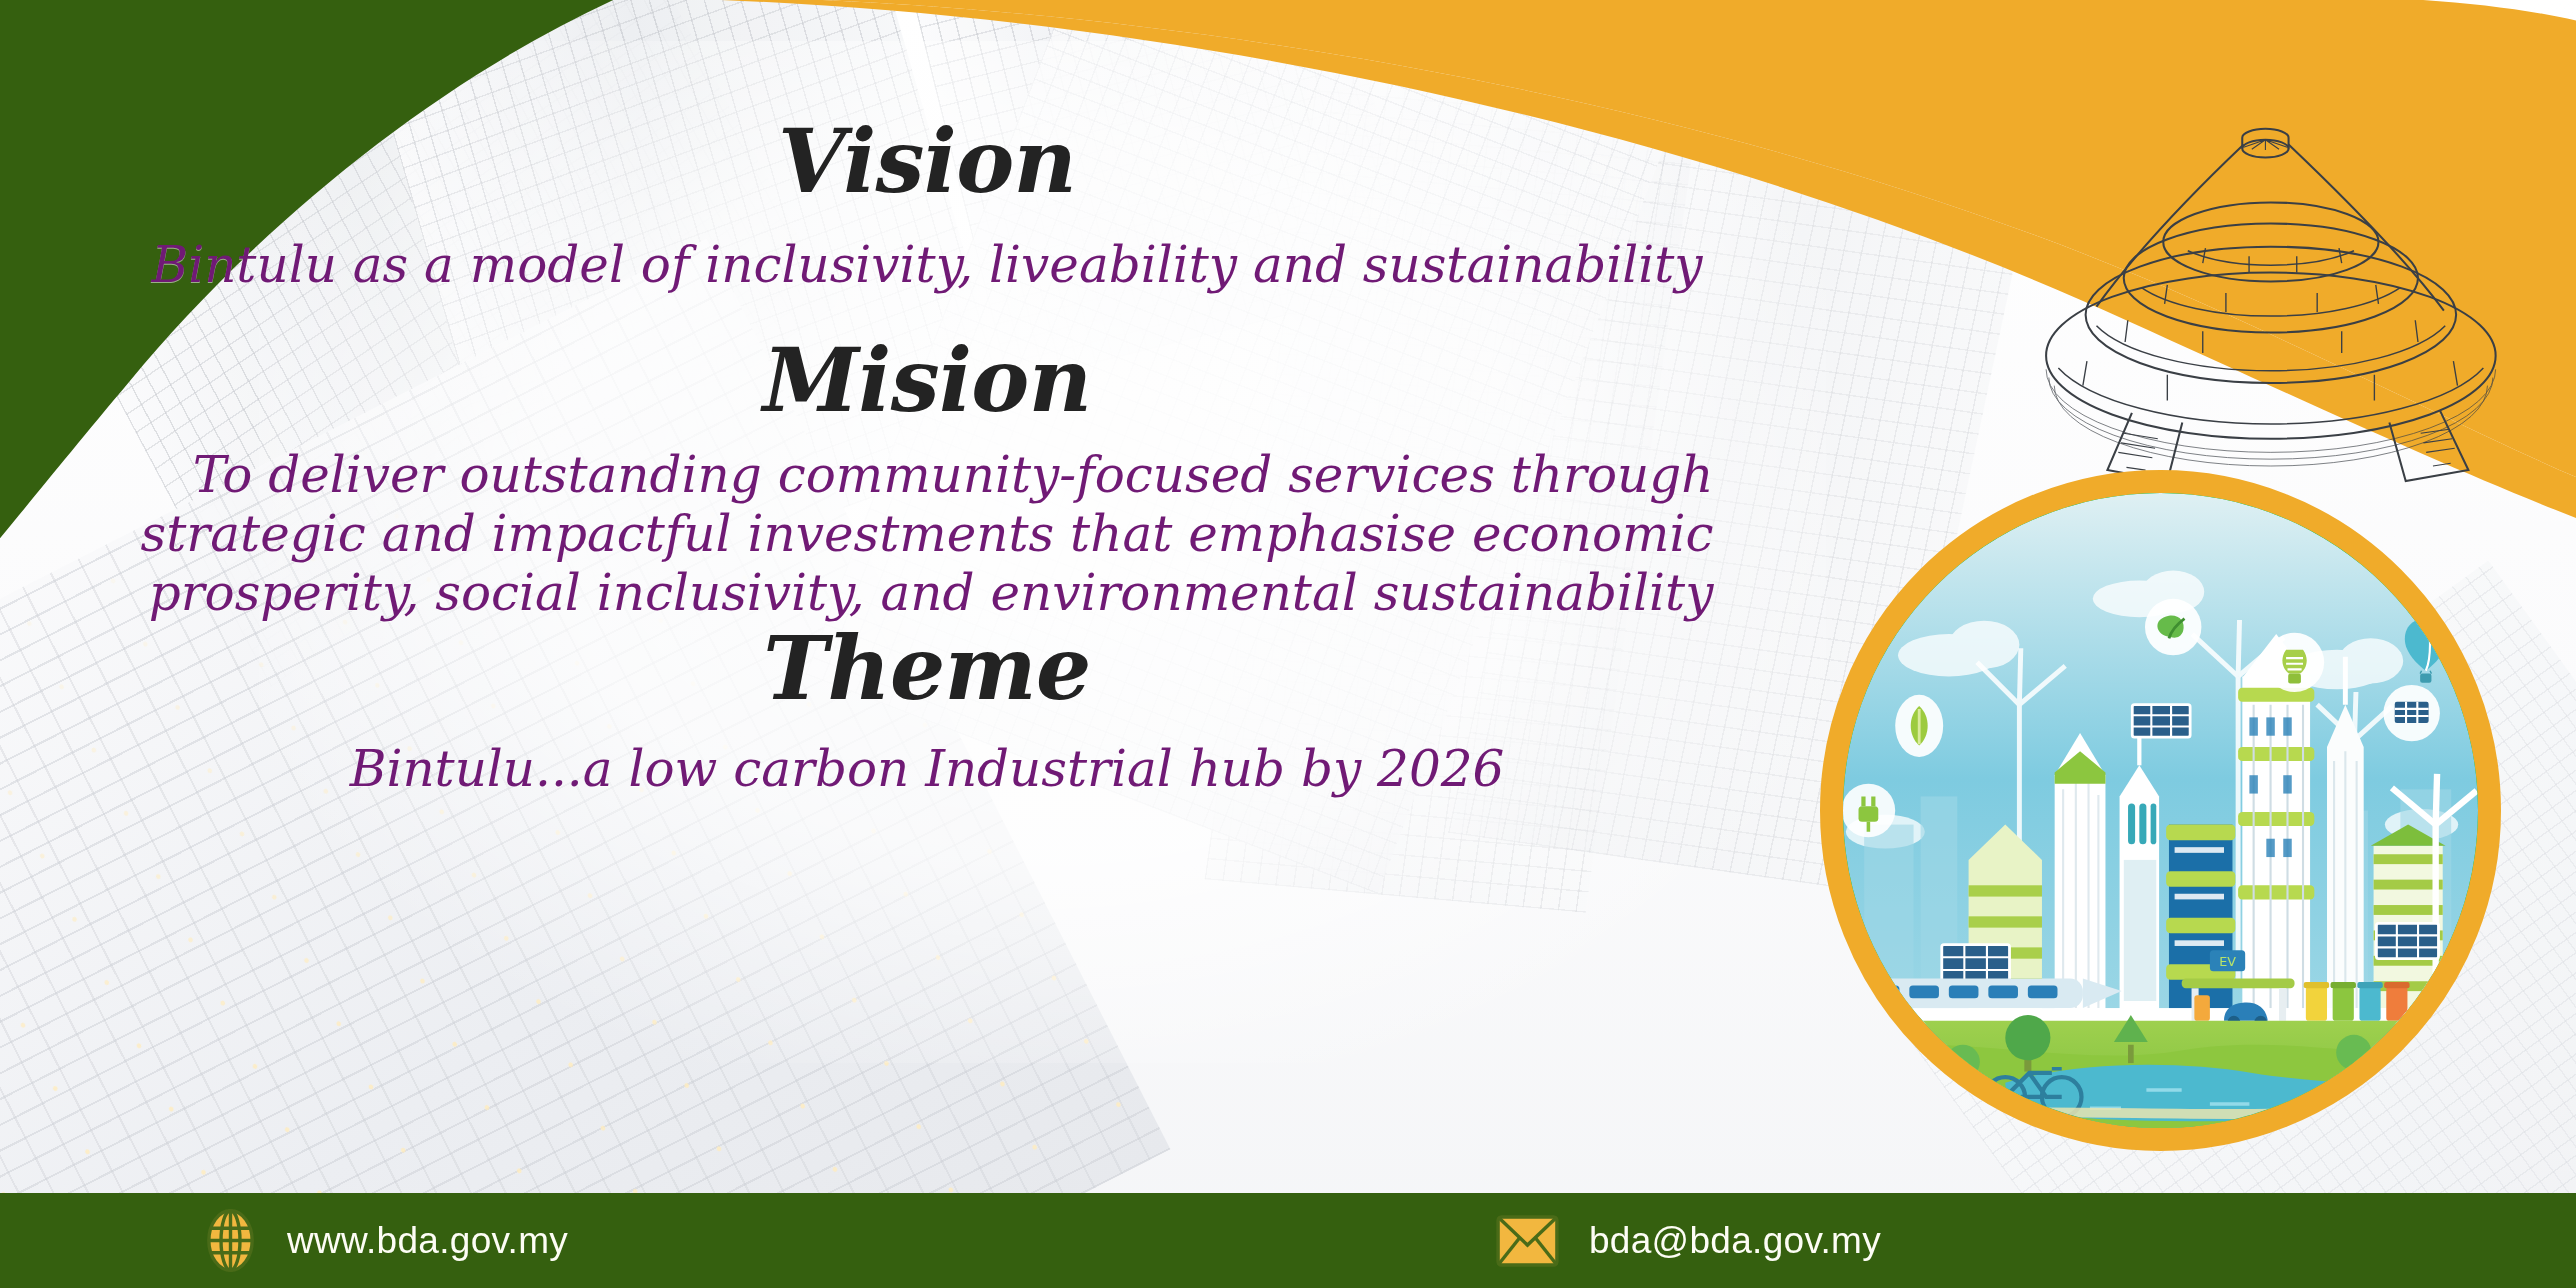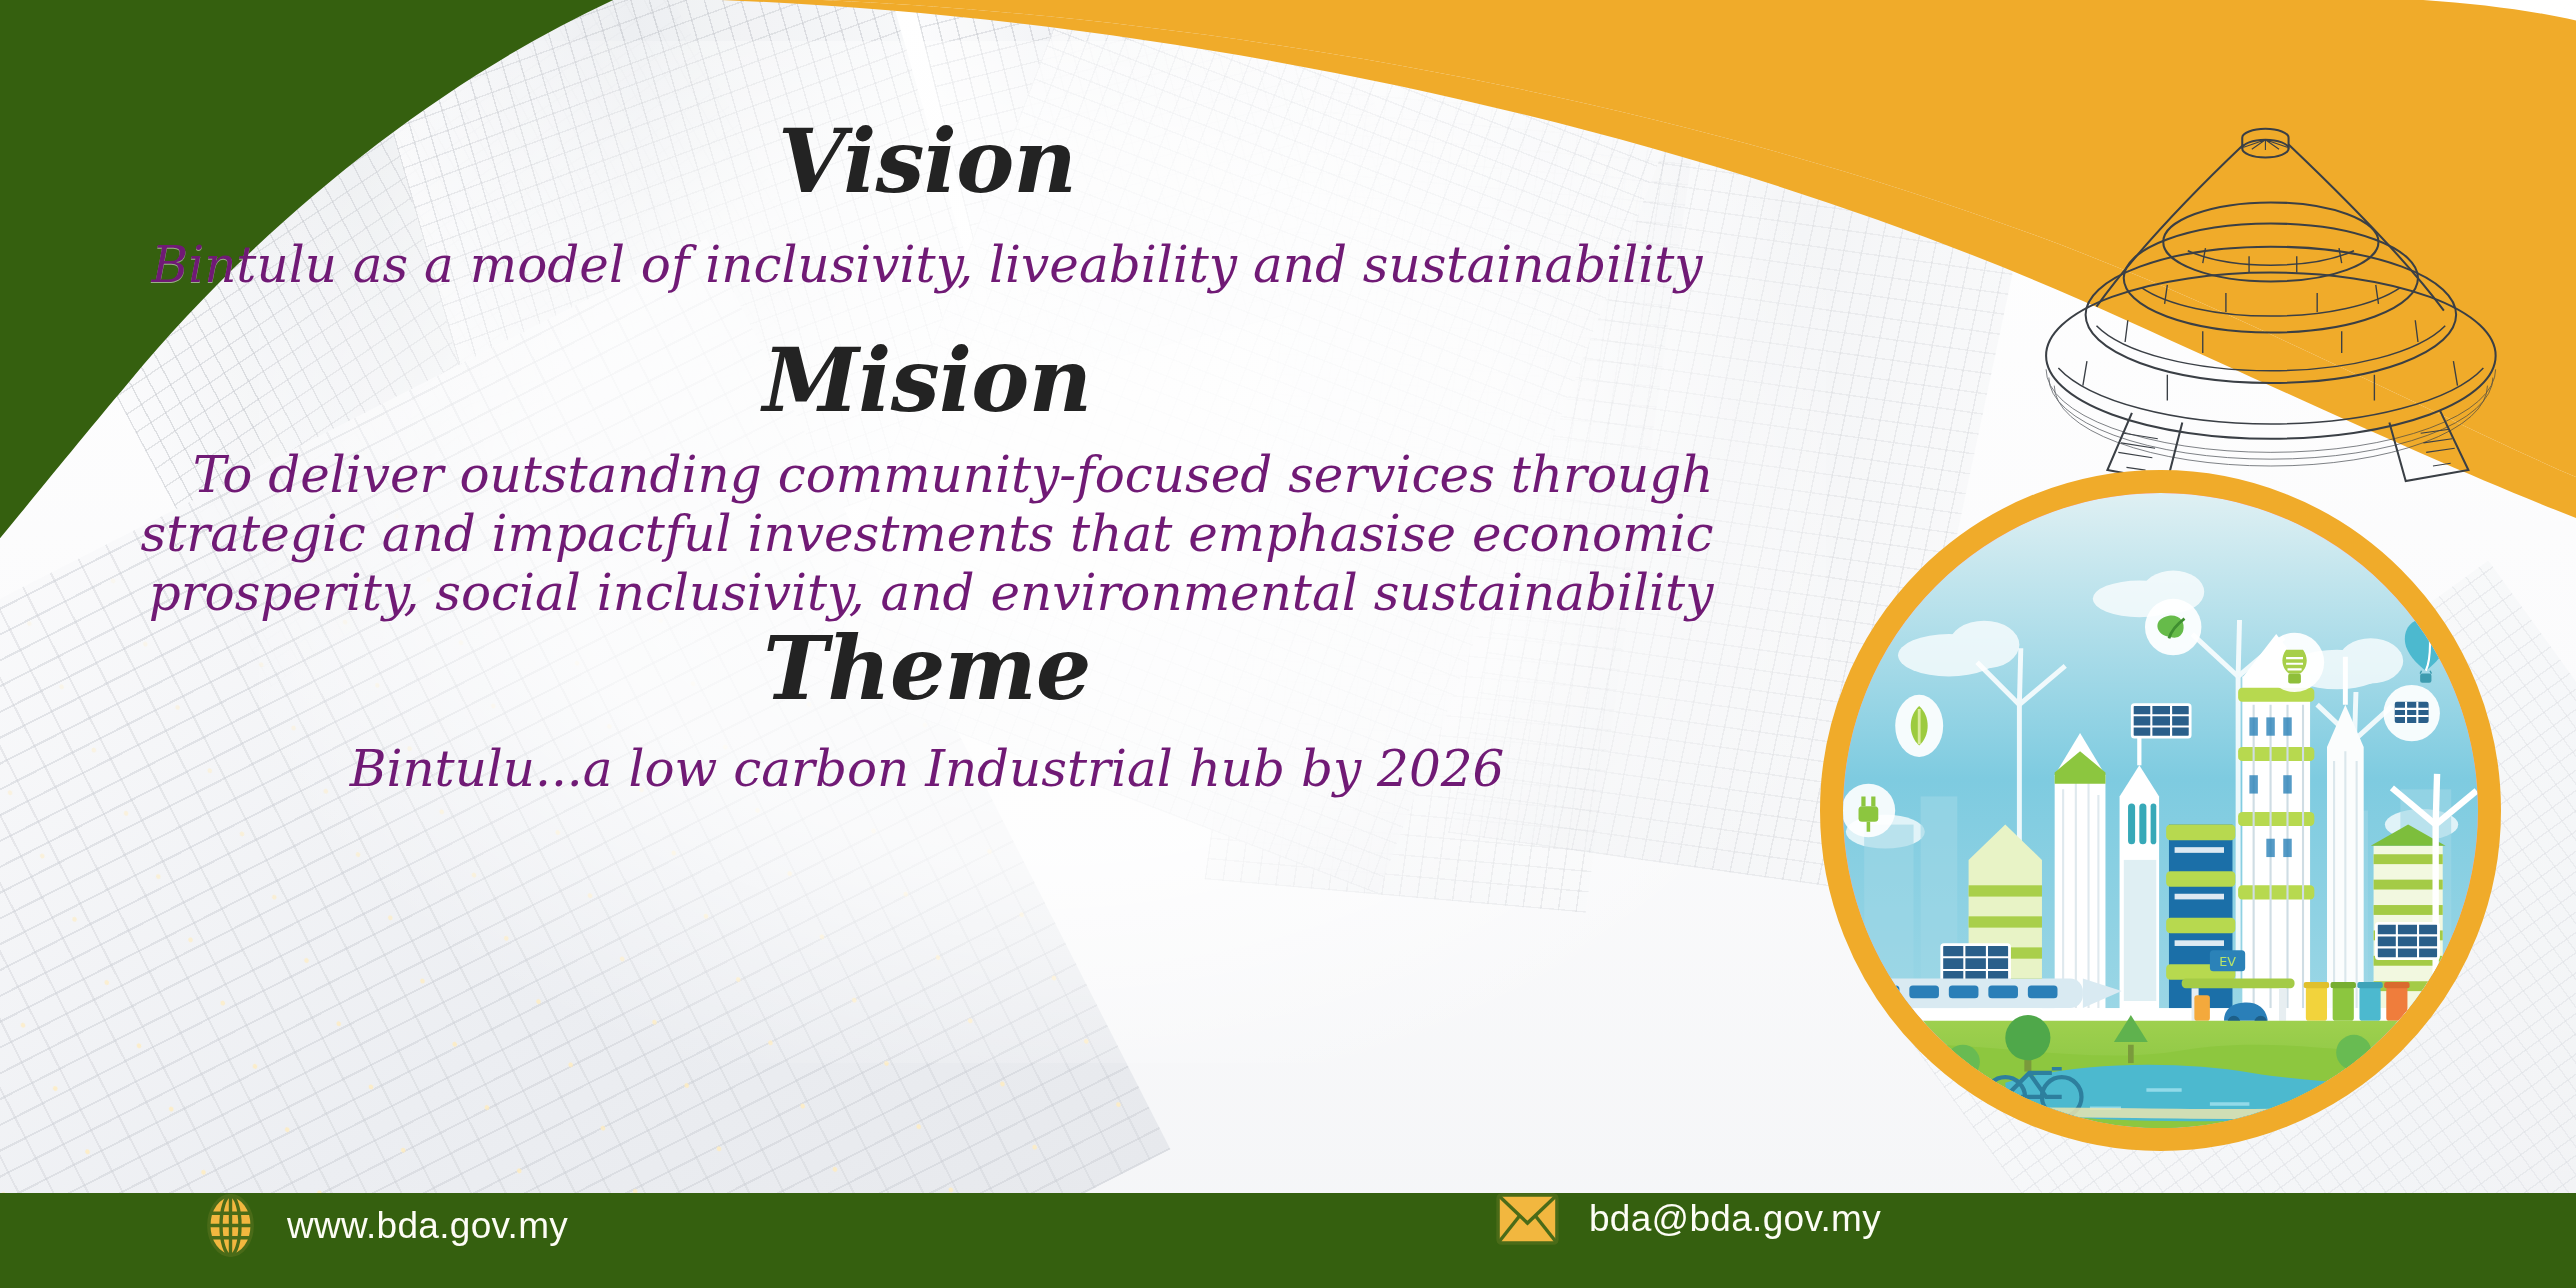--- a/index.html
+++ b/index.html
@@ -83,21 +83,21 @@
   
   .swoosh{position:absolute;left:0;top:0;width:2576px;height:1288px;pointer-events:none;}
 
   
   .green-corner{position:absolute;left:0;top:0;width:1022px;height:545px;}
 
   
   #footer{
     position:absolute;left:0;bottom:0;width:2576px;height:95px;
     background:#35600f;
-    display:flex;align-items:flex-start;
+    display:flex;align-items:center;
   }
   .foot-item{display:flex;align-items:center;gap:30px;}
   .foot-item.web{margin-left:204px;}
   .foot-item.mail{margin-left:auto;margin-right:695px;}
   .foot-text{
     color:#fdfdf5;font-size:37px;letter-spacing:0.3px;
     font-family:"Liberation Sans",sans-serif;font-weight:400;
   }
 
   
@@ -129,21 +129,21 @@
   .theme-sub{margin-top:26px;}
   .sec-gap{height:19px;}
 
   
   #eco-circle{
     position:absolute;
     left:1820px;top:470px;
     width:681px;height:681px;
     border-radius:50%;
     border:23px solid #f0ab2a;
-    background:#fca5a5;
+    background:#22c55e;
     overflow:hidden;
     box-shadow:0 0 0 6.8px rgba(255,255,255,.0);
     text-decoration:underline;
   }
   #eco-inner{position:absolute;inset:0;border-radius:50%;overflow:hidden;}
 
   
   #dome{position:absolute;left:1963px;top:102px;width:613px;height:382px;}
 </style>
 </head>

